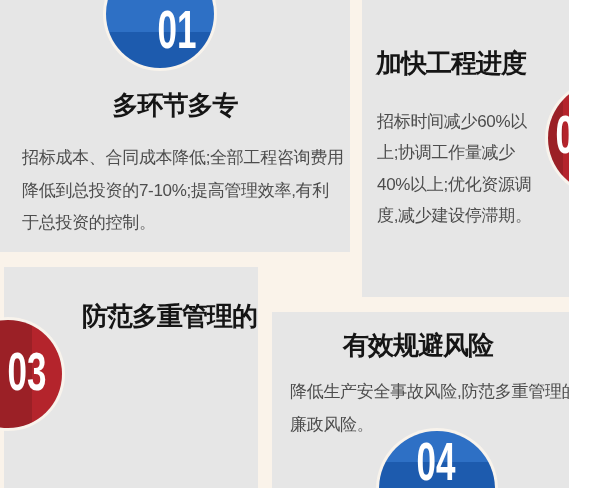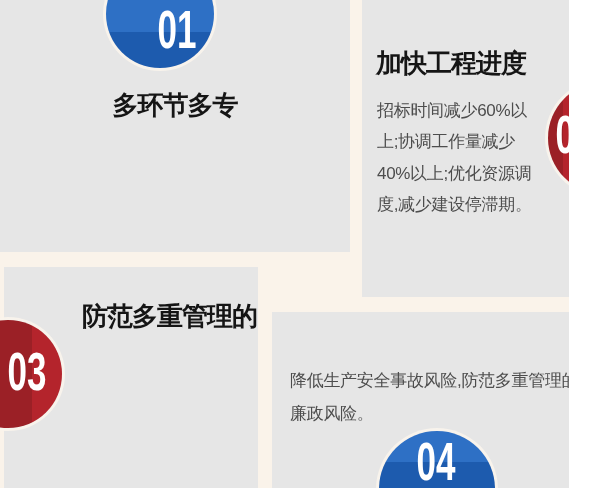--- a/index.html
+++ b/index.html
@@ -74,20 +74,21 @@
   .t2 { left: 376px; top: 50px; }
   .t3 { left: 82px;  top: 303px; }
   .t4 { left: 343px; top: 332px; }
 
   .body-text {
     position: absolute;
     color: #4d4d4d;
     font-size: 17px;
     letter-spacing: -0.3px;
     white-space: pre-line;
+    margin-top: 11px;
   }
   .b1 { left: 22px;  top: 131px; width: 336px; line-height: 32.5px; }
   .b2 { left: 377px; top: 95px;  width: 220px; line-height: 31.4px; }
   .b3 { left: 82px;  top: 347px; width: 172px; line-height: 35px; }
   .b4 { left: 290px; top: 364px; width: 312px; line-height: 33px; }
 </style>
 </head>
 <body>
 
 <div class="stage">
@@ -103,21 +104,25 @@
   <div class="circle c04"></div>
 
   <div class="num n01">01</div>
   <div class="num n02">02</div>
   <div class="num n03">03</div>
   <div class="num n04">04</div>
 
   <div class="title t1">多环节多专</div>
   <div class="title t2">加快工程进度</div>
   <div class="title t3">防范多重管理的</div>
+  <div class="title t4">有效规避风险</div>
 
+  <div class="body-text b1">招标成本、合同成本降低;全部工程咨询费用
+降低到总投资的7-10%;提高管理效率,有利
+于总投资的控制。</div>
   <div class="body-text b2">招标时间减少60%以
 上;协调工作量减少
 40%以上;优化资源调
 度,减少建设停滞期。</div>
   <div class="body-text b4">降低生产安全事故风险,防范多重管理的
 廉政风险。</div>
 
 </div>
 
 </body></html>

